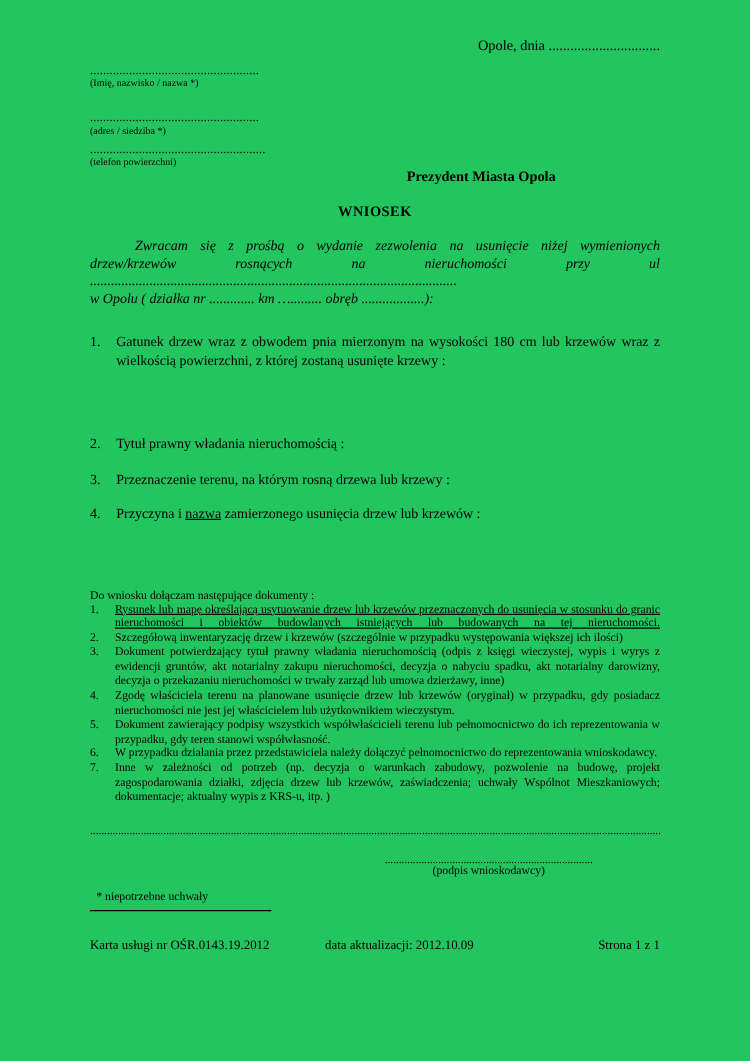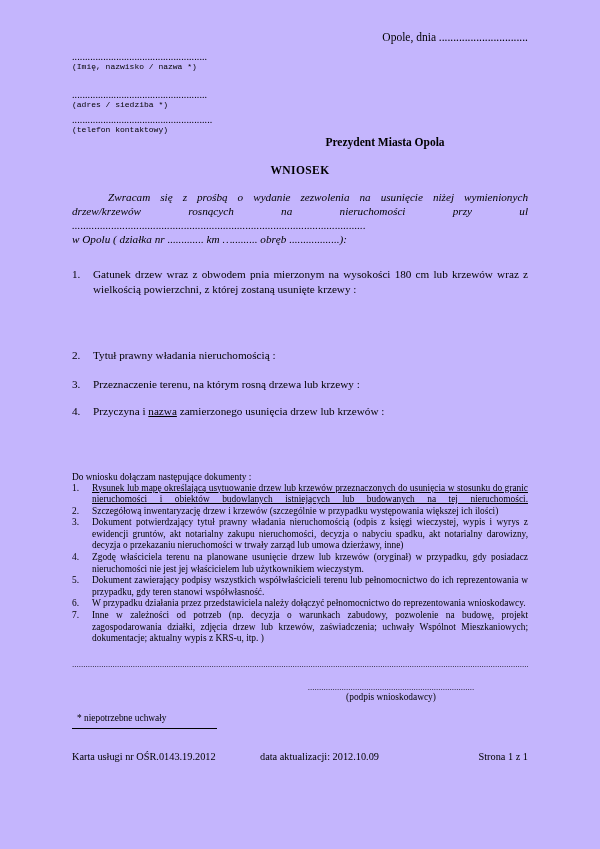--- a/index.html
+++ b/index.html
@@ -2,21 +2,21 @@
 <html><head>
 <meta charset="utf-8">
 <style>
   * { margin: 0; padding: 0; box-sizing: border-box; }
   html, body { background: #ffffff; }
   .page {
     position: relative;
     width: 600px;
     height: 849px;
     margin: 0 auto;
-    background: #c4b5fd;
+    background: #22c55e;
     color: #000000;
     font-family: "Liberation Serif", "DejaVu Serif", serif;
     padding: 30px 72px 0 72px;
     overflow: hidden;
   }
 
   
   .date-line {
     text-align: right;
     font-size: 11.5px;
@@ -30,21 +30,20 @@
   .dots-line {
     font-size: 10px;
     line-height: 10px;
     letter-spacing: 0.1px;
     white-space: nowrap;
     overflow: hidden;
   }
   .small-label {
     font-size: 8px;
     line-height: 10px;
-    font-family: Liberation Mono, monospace;
   }
 
   
   .addressee {
     padding-left: 170px;
     text-align: center;
     font-weight: bold;
     font-size: 11.5px;
     line-height: 14px;
   }
@@ -146,21 +145,21 @@
     <div class="sender-group1">
       <div class="dots-line">....................................................</div>
       <div class="small-label">(Imię, nazwisko / nazwa *)</div>
     </div>
     <div class="sender-group2">
       <div class="dots-line">....................................................</div>
       <div class="small-label">(adres / siedziba *)</div>
     </div>
     <div>
       <div class="dots-line">......................................................</div>
-      <div class="small-label">(telefon kontaktowy)</div>
+      <div class="small-label">(telefon powierzchni)</div>
     </div>
   </div>
 
   <div class="addressee">Prezydent Miasta Opola</div>
 
   <div class="form-title">WNIOSEK</div>
 
   <div class="intro">
     <div class="intro-line intro-just intro-line-1">Zwracam się z prośbą o wydanie zezwolenia na usunięcie niżej wymienionych</div>
     <div class="intro-line intro-just">drzew/krzewów rosnących na nieruchomości przy ul .........................................................................................................</div>

